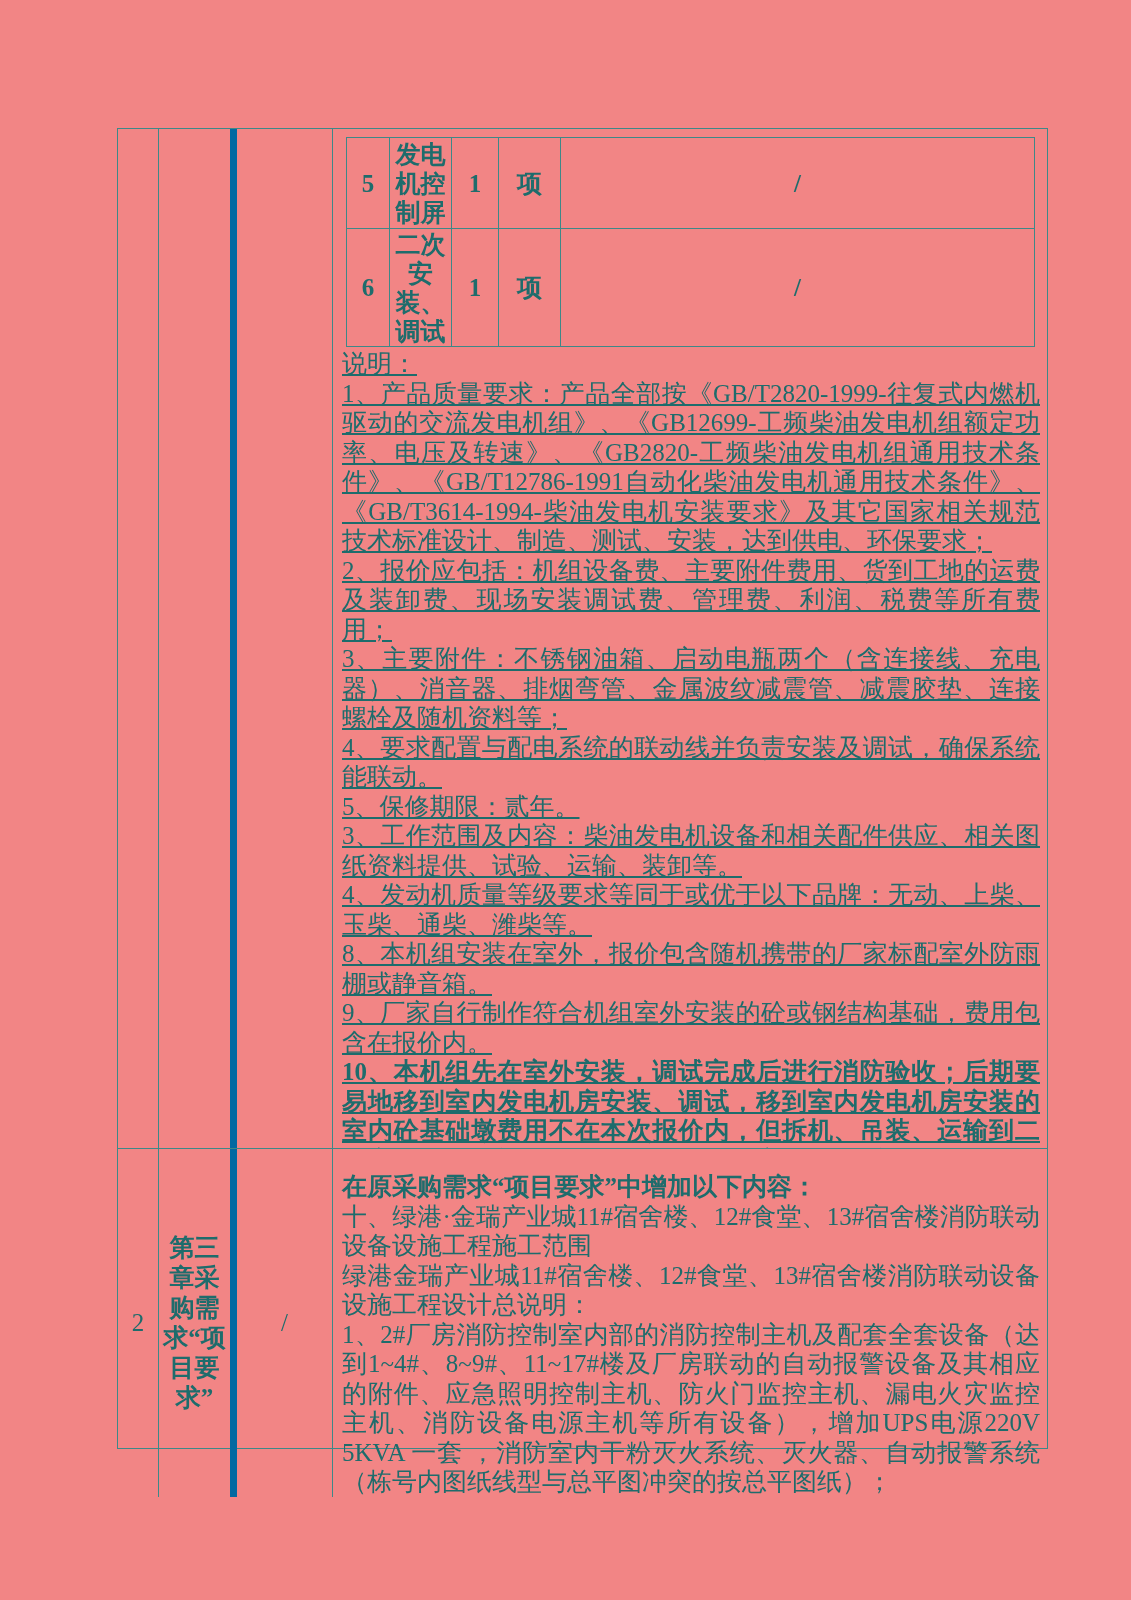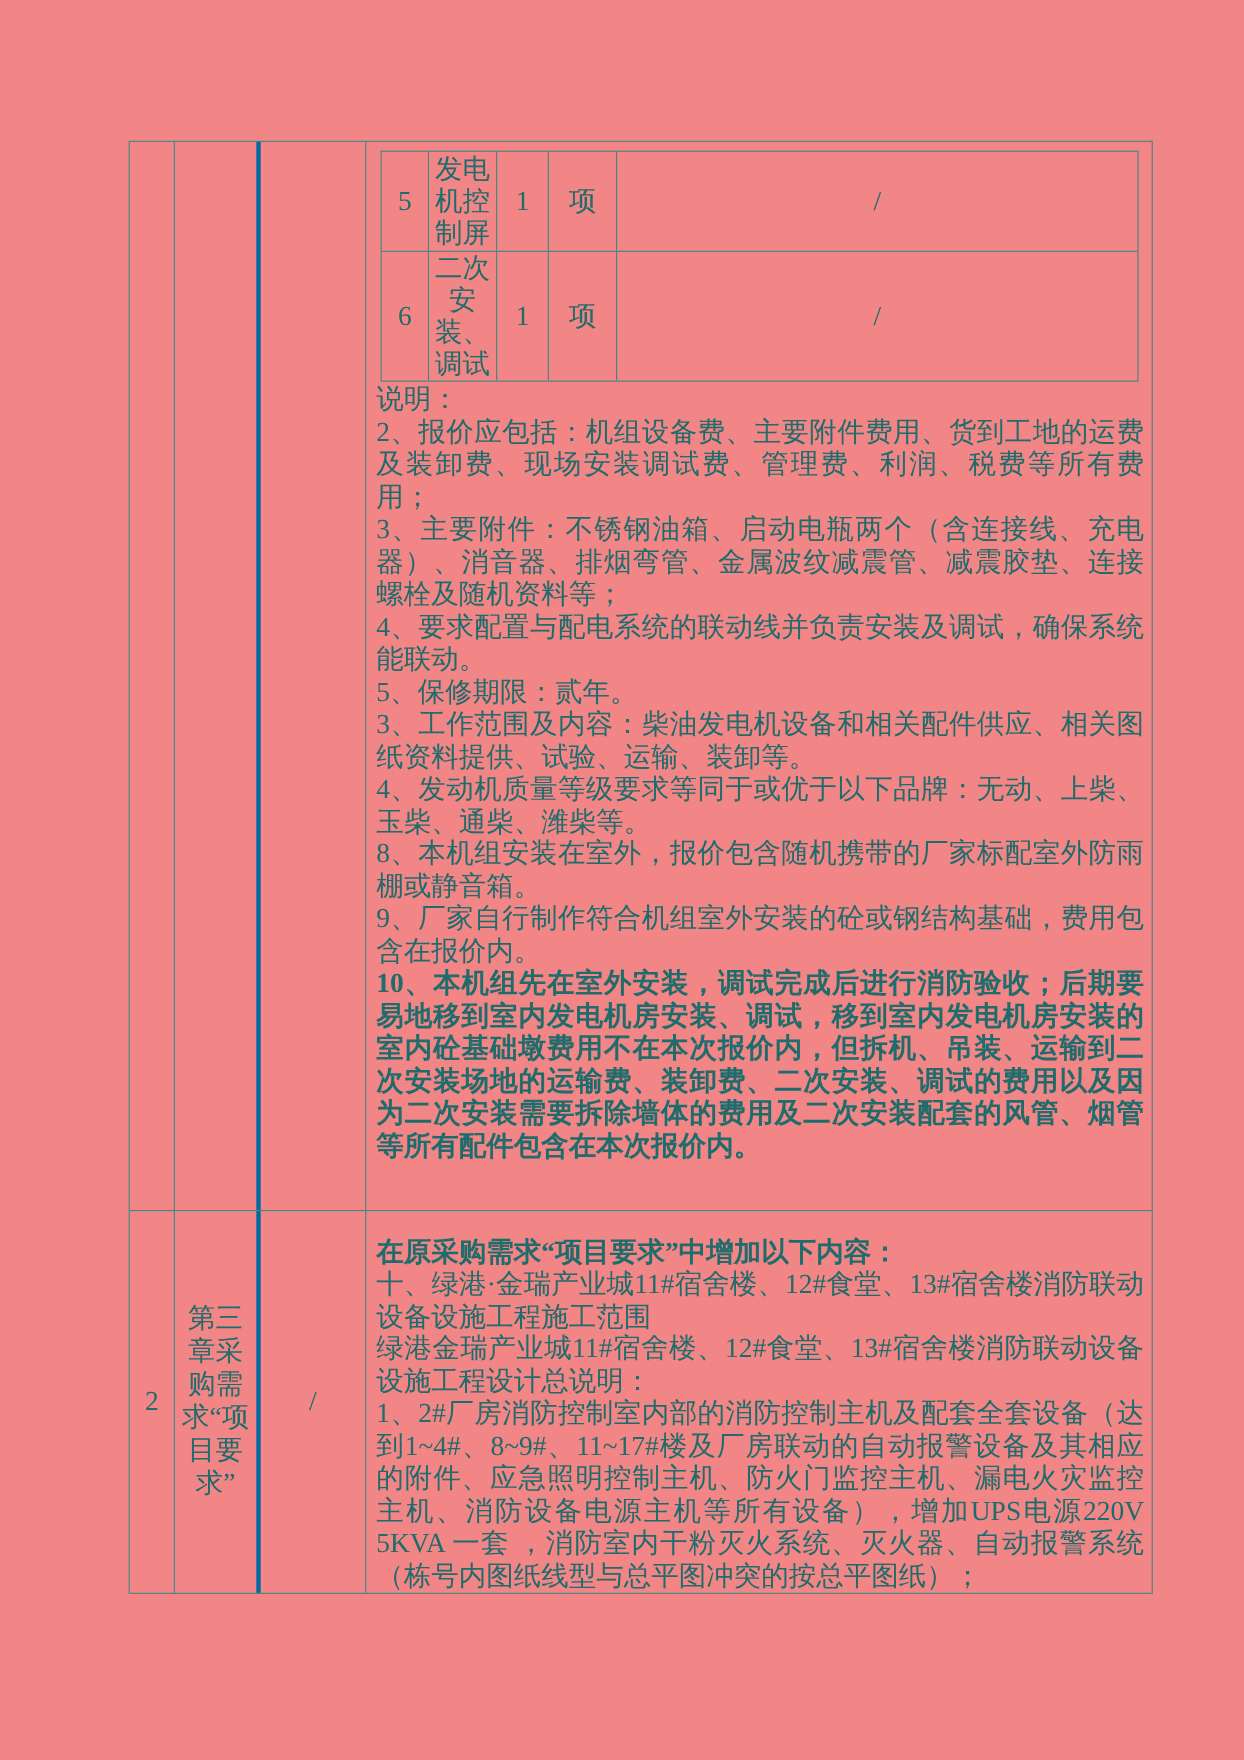--- a/index.html
+++ b/index.html
@@ -11,47 +11,47 @@
   }
   .doc-table{
     position:absolute;left:117px;top:128px;width:931px;height:1321px;
     border:1px solid #3e8888;display:flex;flex-direction:column;box-sizing:border-box;
   }
   .trow{display:flex;flex-direction:row;width:100%;box-sizing:border-box;}
   .trow.r1{height:1020px;border-bottom:1px solid #3e8888;}
   .trow.r2{flex:1;}
   .cell{box-sizing:border-box;overflow:hidden;}
   .c1{width:41px;border-right:1px solid #3e8888;}
-  .c2{width:78px;border-right:4px solid #0369a1;}
+  .c2{width:78px;border-right:7px solid #0369a1;font-weight:bold;}
   .c3{width:96px;border-right:1px solid #3e8888;}
   .c4{flex:1;}
   .center{display:flex;align-items:center;justify-content:center;text-align:center;}
   .txt{font-size:25px;line-height:29.5px;}
   .chapter-cell{font-size:25px;line-height:30px;padding:0 5px;}
   
   .inner-table{
     margin:8px 0 0 13px;width:689px;box-sizing:border-box;
     border:1px solid #3e8888;display:flex;flex-direction:column;
   }
   .itrow{display:flex;flex-direction:row;}
   .itrow.first{border-bottom:1px solid #3e8888;}
   .itrow.h5{height:90px;}
   .itrow.h6{height:117px;}
   .itcell{
     box-sizing:border-box;border-right:1px solid #3e8888;
     display:flex;align-items:center;justify-content:center;
-    font-size:25px;line-height:29px;text-align:center;overflow:hidden;
+    font-size:25px;line-height:29px;text-align:center;overflow:hidden;font-weight:bold;
   }
   .it-seq{width:43px;}
   .it-name{width:62px;padding:0 5px;}
   .it-qty{width:47px;}
   .it-unit{width:62px;}
   .it-remark{flex:1;border-right:none;}
   
-  .notes{padding:2px 7px 0 9px;}
+  .notes{padding:2px 7px 0 9px;text-decoration:underline;}
   .notes p{margin:0;text-align:justify;}
   .content2{padding:3px 7px 0 9px;margin-top:20px;}
   .content2 p{margin:0;text-align:justify;}
   .bold{font-weight:bold;}
 </style>
 </head>
 <body>
 
 <div class="doc-table">
 
@@ -73,20 +73,21 @@
           <div class="itcell it-seq">6</div>
           <div class="itcell it-name">二次安装、调试</div>
           <div class="itcell it-qty">1</div>
           <div class="itcell it-unit">项</div>
           <div class="itcell it-remark">/</div>
         </div>
       </div>
 
       <div class="notes txt">
         <p>说明：</p>
+        <p>1、产品质量要求：产品全部按《GB/T2820-1999-往复式内燃机驱动的交流发电机组》、《GB12699-工频柴油发电机组额定功率、电压及转速》、《GB2820-工频柴油发电机组通用技术条件》、《GB/T12786-1991自动化柴油发电机通用技术条件》、《GB/T3614-1994-柴油发电机安装要求》及其它国家相关规范技术标准设计、制造、测试、安装，达到供电、环保要求；</p>
         <p>2、报价应包括：机组设备费、主要附件费用、货到工地的运费及装卸费、现场安装调试费、管理费、利润、税费等所有费用；</p>
         <p>3、主要附件：不锈钢油箱、启动电瓶两个（含连接线、充电器）、消音器、排烟弯管、金属波纹减震管、减震胶垫、连接螺栓及随机资料等；</p>
         <p>4、要求配置与配电系统的联动线并负责安装及调试，确保系统能联动。</p>
         <p>5、保修期限：贰年。</p>
         <p>3、工作范围及内容：柴油发电机设备和相关配件供应、相关图纸资料提供、试验、运输、装卸等。</p>
         <p>4、发动机质量等级要求等同于或优于以下品牌：无动、上柴、玉柴、通柴、潍柴等。</p>
         <p>8、本机组安装在室外，报价包含随机携带的厂家标配室外防雨棚或静音箱。</p>
         <p>9、厂家自行制作符合机组室外安装的砼或钢结构基础，费用包含在报价内。</p>
         <p class="bold">10、本机组先在室外安装，调试完成后进行消防验收；后期要易地移到室内发电机房安装、调试，移到室内发电机房安装的室内砼基础墩费用不在本次报价内，但拆机、吊装、运输到二次安装场地的运输费、装卸费、二次安装、调试的费用以及因为二次安装需要拆除墙体的费用及二次安装配套的风管、烟管等所有配件包含在本次报价内。</p>
       </div>

